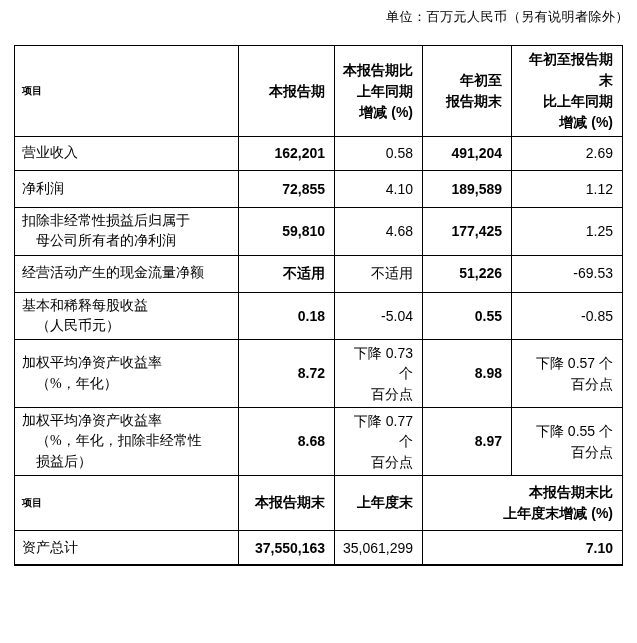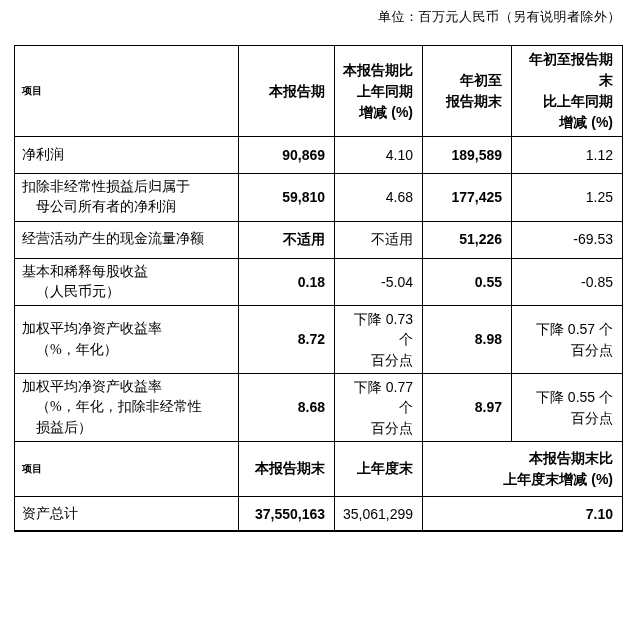--- a/index.html
+++ b/index.html
@@ -12,21 +12,21 @@
   .page {
     position: relative;
     width: 637px;
     height: 643px;
     background: #ffffff;
     overflow: hidden;
   }
   .unit-note {
     position: absolute;
     top: 8px;
-    right: 16px;
+    right: 8px;
     font-size: 13px;
     font-family: "Liberation Serif", serif;
     letter-spacing: 0.5px;
   }
   table.fin {
     position: absolute;
     left: 14px;
     top: 45px;
     width: 608px;
     border-collapse: collapse;
@@ -104,24 +104,31 @@
       <th class="hdr-num">本报告期比
 上年同期
 增减 (%)</th>
       <th class="hdr-num">年初至
 报告期末</th>
       <th class="hdr-num">年初至报告期末
 比上年同期
 增减 (%)</th>
     </tr>
 
+    <tr class="h34">
+      <td class="lbl">营业收入</td>
+      <td class="num b">162,201</td>
+      <td class="num">0.58</td>
+      <td class="num b">491,204</td>
+      <td class="num">2.69</td>
+    </tr>
 
     <tr class="h37">
       <td class="lbl">净利润</td>
-      <td class="num b">90,869</td>
+      <td class="num b">72,855</td>
       <td class="num">4.10</td>
       <td class="num b">189,589</td>
       <td class="num">1.12</td>
     </tr>
 
 
     <tr class="h43">
       <td class="lbl">扣除非经常性损益后归属于
 　母公司所有者的净利润</td>
       <td class="num b">59,810</td>

